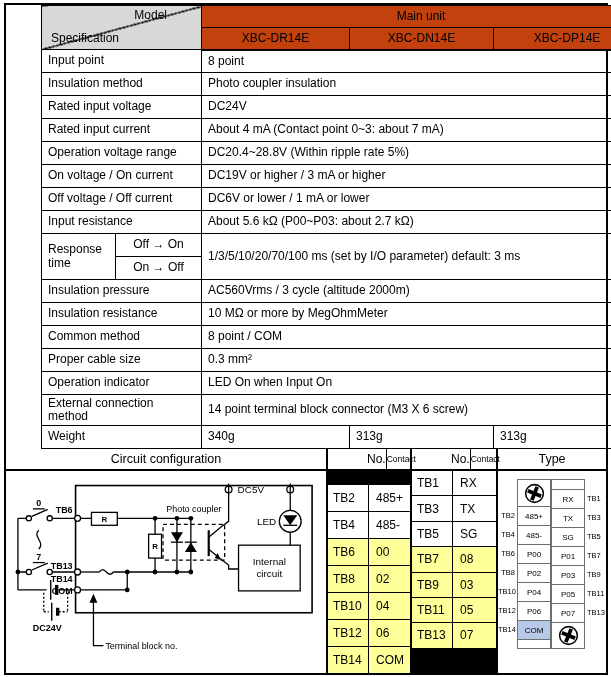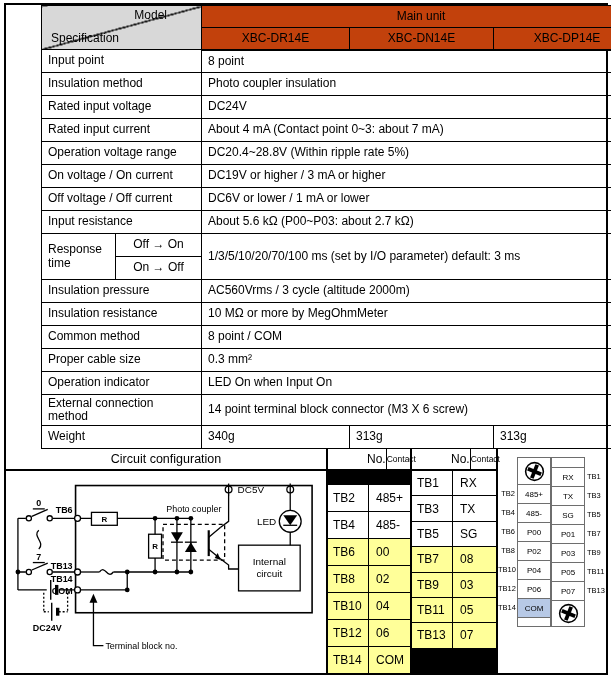--- a/index.html
+++ b/index.html
@@ -358,20 +358,21 @@
             <div class="m-ct yellow">05</div>
           </div>
       <div class="mini-row bb">
             <div class="m-no yellow">TB13</div>
             <div class="m-ct yellow">07</div>
           </div>
       <div class="strip-bottom"></div>
     </div>
 
     <div class="panel p-type">
+      <div class="panel-hd">Type</div>
       <div class="type-body">
         <div class="tb-diagram">
           <div class="tb-lbl-l">
             <div>TB2</div>
             <div>TB4</div>
             <div>TB6</div>
             <div>TB8</div>
             <div>TB10</div>
             <div>TB12</div>
             <div>TB14</div>

